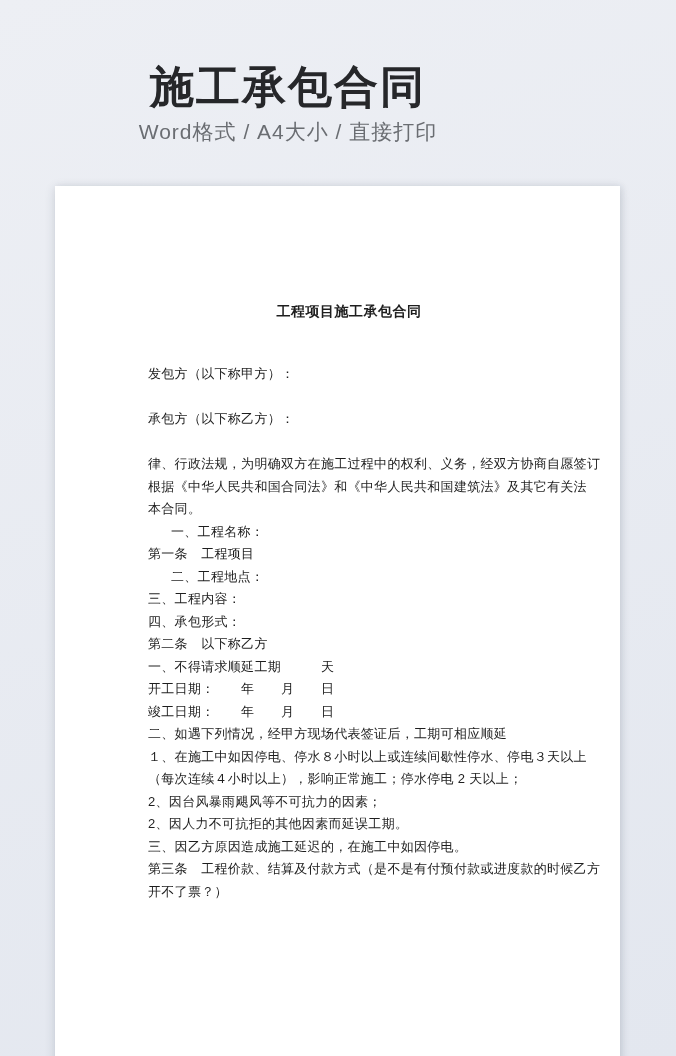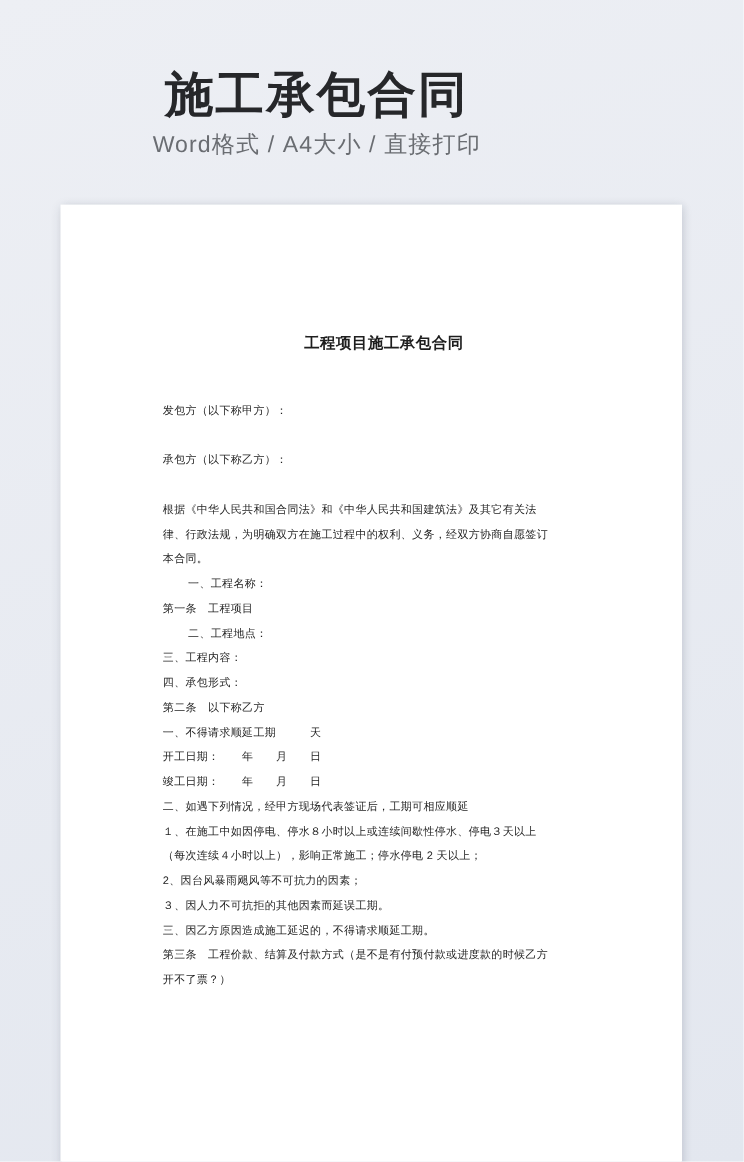--- a/index.html
+++ b/index.html
@@ -57,21 +57,21 @@
   .doc-title {
     text-align: center;
     font-size: 14px;
     line-height: 20px;
     font-weight: bold;
     letter-spacing: 0.5px;
     margin: 0 0 42px 0;
     white-space: nowrap;
   }
   .doc-body {
-    font-size: 10px;
+    font-size: 13px;
   }
   .doc-line {
     line-height: 22.5px;
     white-space: nowrap;
     letter-spacing: 0.3px;
   }
   .doc-line.indent {
     padding-left: 23px;
   }
   .doc-line.space-after {
@@ -86,36 +86,36 @@
   <header class="hero">
     <h1 class="hero-title">施工承包合同</h1>
     <p class="hero-subtitle">Word格式 / A4大小 / 直接打印</p>
   </header>
 
   <div class="paper">
     <div class="doc-title">工程项目施工承包合同</div>
     <div class="doc-body">
         <div class="doc-line space-after">发包方（以下称甲方）：</div>
         <div class="doc-line space-after">承包方（以下称乙方）：</div>
+        <div class="doc-line">律、行政法规，为明确双方在施工过程中的权利、义务，经双方协商自愿签订</div>
         <div class="doc-line">根据《中华人民共和国合同法》和《中华人民共和国建筑法》及其它有关法</div>
-        <div class="doc-line">律、行政法规，为明确双方在施工过程中的权利、义务，经双方协商自愿签订</div>
         <div class="doc-line">本合同。</div>
         <div class="doc-line indent">一、工程名称：</div>
         <div class="doc-line">第一条　工程项目</div>
         <div class="doc-line indent">二、工程地点：</div>
         <div class="doc-line">三、工程内容：</div>
         <div class="doc-line">四、承包形式：</div>
         <div class="doc-line">第二条　以下称乙方</div>
         <div class="doc-line">一、不得请求顺延工期　　　天</div>
         <div class="doc-line">开工日期：　　年　　月　　日</div>
         <div class="doc-line">竣工日期：　　年　　月　　日</div>
         <div class="doc-line">二、如遇下列情况，经甲方现场代表签证后，工期可相应顺延</div>
         <div class="doc-line">１、在施工中如因停电、停水８小时以上或连续间歇性停水、停电３天以上</div>
         <div class="doc-line">（每次连续４小时以上），影响正常施工；停水停电 2 天以上；</div>
         <div class="doc-line">2、因台风暴雨飓风等不可抗力的因素；</div>
-        <div class="doc-line">３、因人力不可抗拒的其他因素而延误工期。</div>
-        <div class="doc-line">三、因乙方原因造成施工延迟的，不得请求顺延工期。</div>
+        <div class="doc-line">2、因人力不可抗拒的其他因素而延误工期。</div>
+        <div class="doc-line">三、因乙方原因造成施工延迟的，在施工中如因停电。</div>
         <div class="doc-line">第三条　工程价款、结算及付款方式（是不是有付预付款或进度款的时候乙方</div>
         <div class="doc-line">开不了票？）</div>
       </div>
   </div>
 
 </div>
 
 </body></html>

